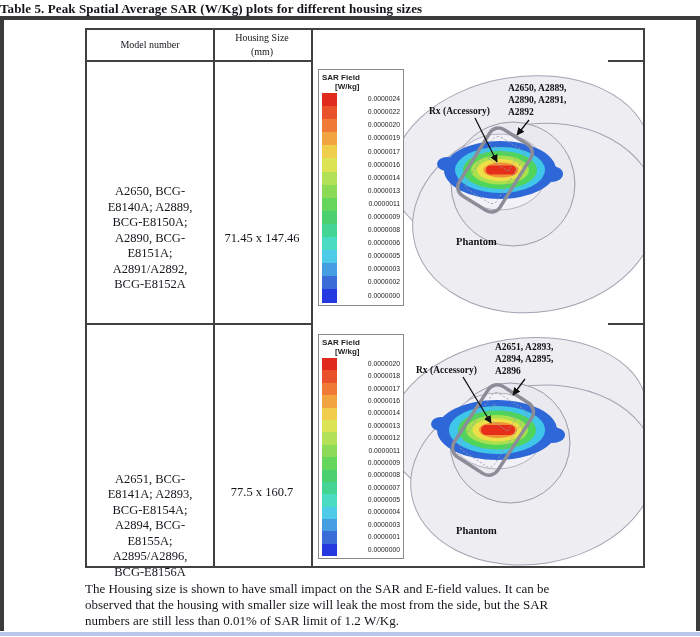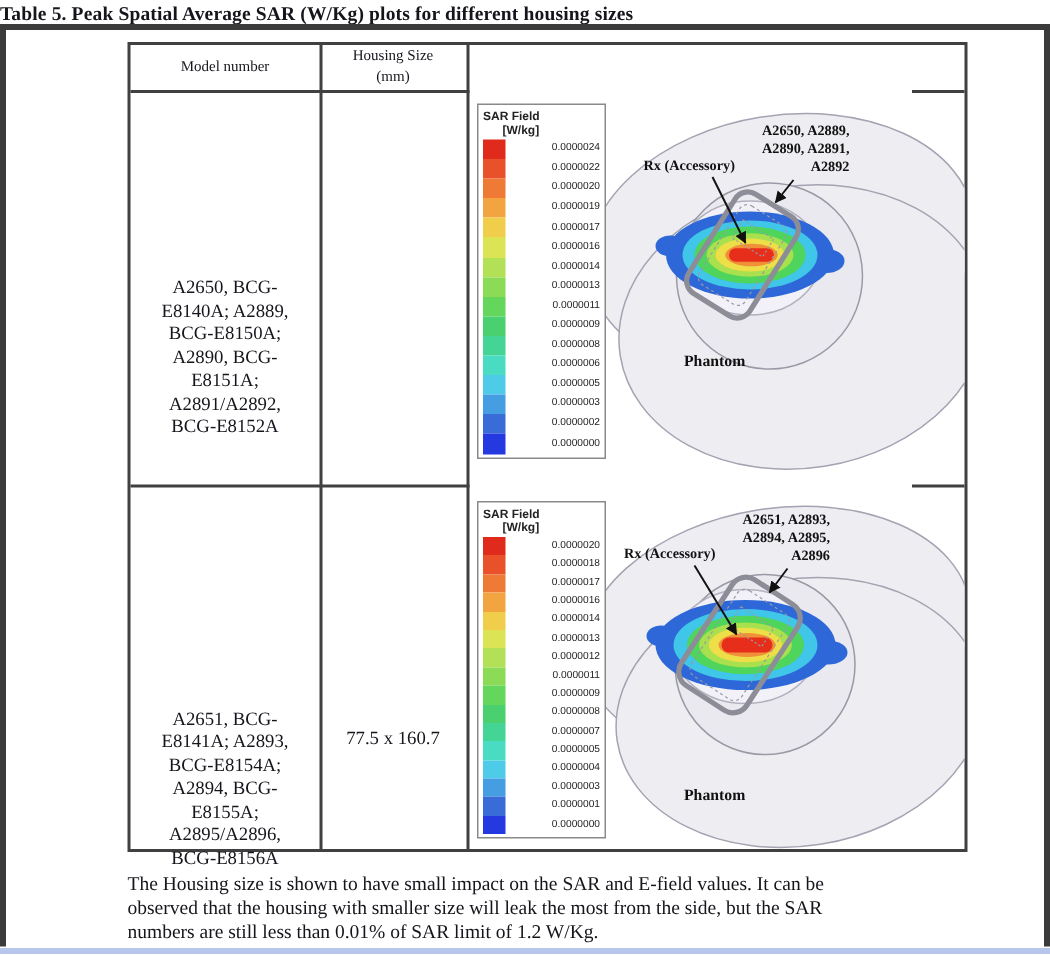--- a/index.html
+++ b/index.html
@@ -42,21 +42,21 @@
   .legend-unit{font-size:8px;font-weight:bold;line-height:9px;color:#222;margin-bottom:2px;margin-left:13px;}
   .legend-row{display:flex;align-items:center;height:13.1px;}
   .plot2 .legend-row{height:12.4px;}
   .legend-swatch{width:15px;height:100%;flex:0 0 15px;}
   .legend-value{flex:1;text-align:right;font-size:6.8px;color:#222;line-height:1;}
 
   .plot-label{
     position:absolute;font-family:"Liberation Serif", serif;font-weight:bold;
     color:#111;z-index:6;
   }
-  .models-label{font-size:9.5px;line-height:12px;text-align:right;font-family:Liberation Serif, serif;}
+  .models-label{font-size:9.5px;line-height:12px;text-align:left;font-family:Liberation Serif, serif;}
   .rx-label{font-size:9.5px;}
   .phantom-label{font-size:10.5px;}
 
   .footer{
     position:absolute;left:85px;top:581px;width:562px;
     font-size:13px;line-height:16px;color:#15151c;text-align:left;
   }
 </style>
 </head>
 <body>
@@ -83,20 +83,21 @@
 
   <div class="cell body-txt" style="left:0;top:30px;width:126px;height:263px;">
       <div>A2650, BCG-</div>
       <div>E8140A; A2889,</div>
       <div>BCG-E8150A;</div>
       <div>A2890, BCG-</div>
       <div>E8151A;</div>
       <div>A2891/A2892,</div>
       <div>BCG-E8152A</div>
     </div>
+  <div class="cell body-txt" style="left:126px;top:30px;width:98px;height:263px;">71.45 x 147.46</div>
 
   <div class="cell body-txt" style="left:0;top:295px;width:126px;height:308px;">
       <div>A2651, BCG-</div>
       <div>E8141A; A2893,</div>
       <div>BCG-E8154A;</div>
       <div>A2894, BCG-</div>
       <div>E8155A;</div>
       <div>A2895/A2896,</div>
       <div>BCG-E8156A</div>
     </div>

